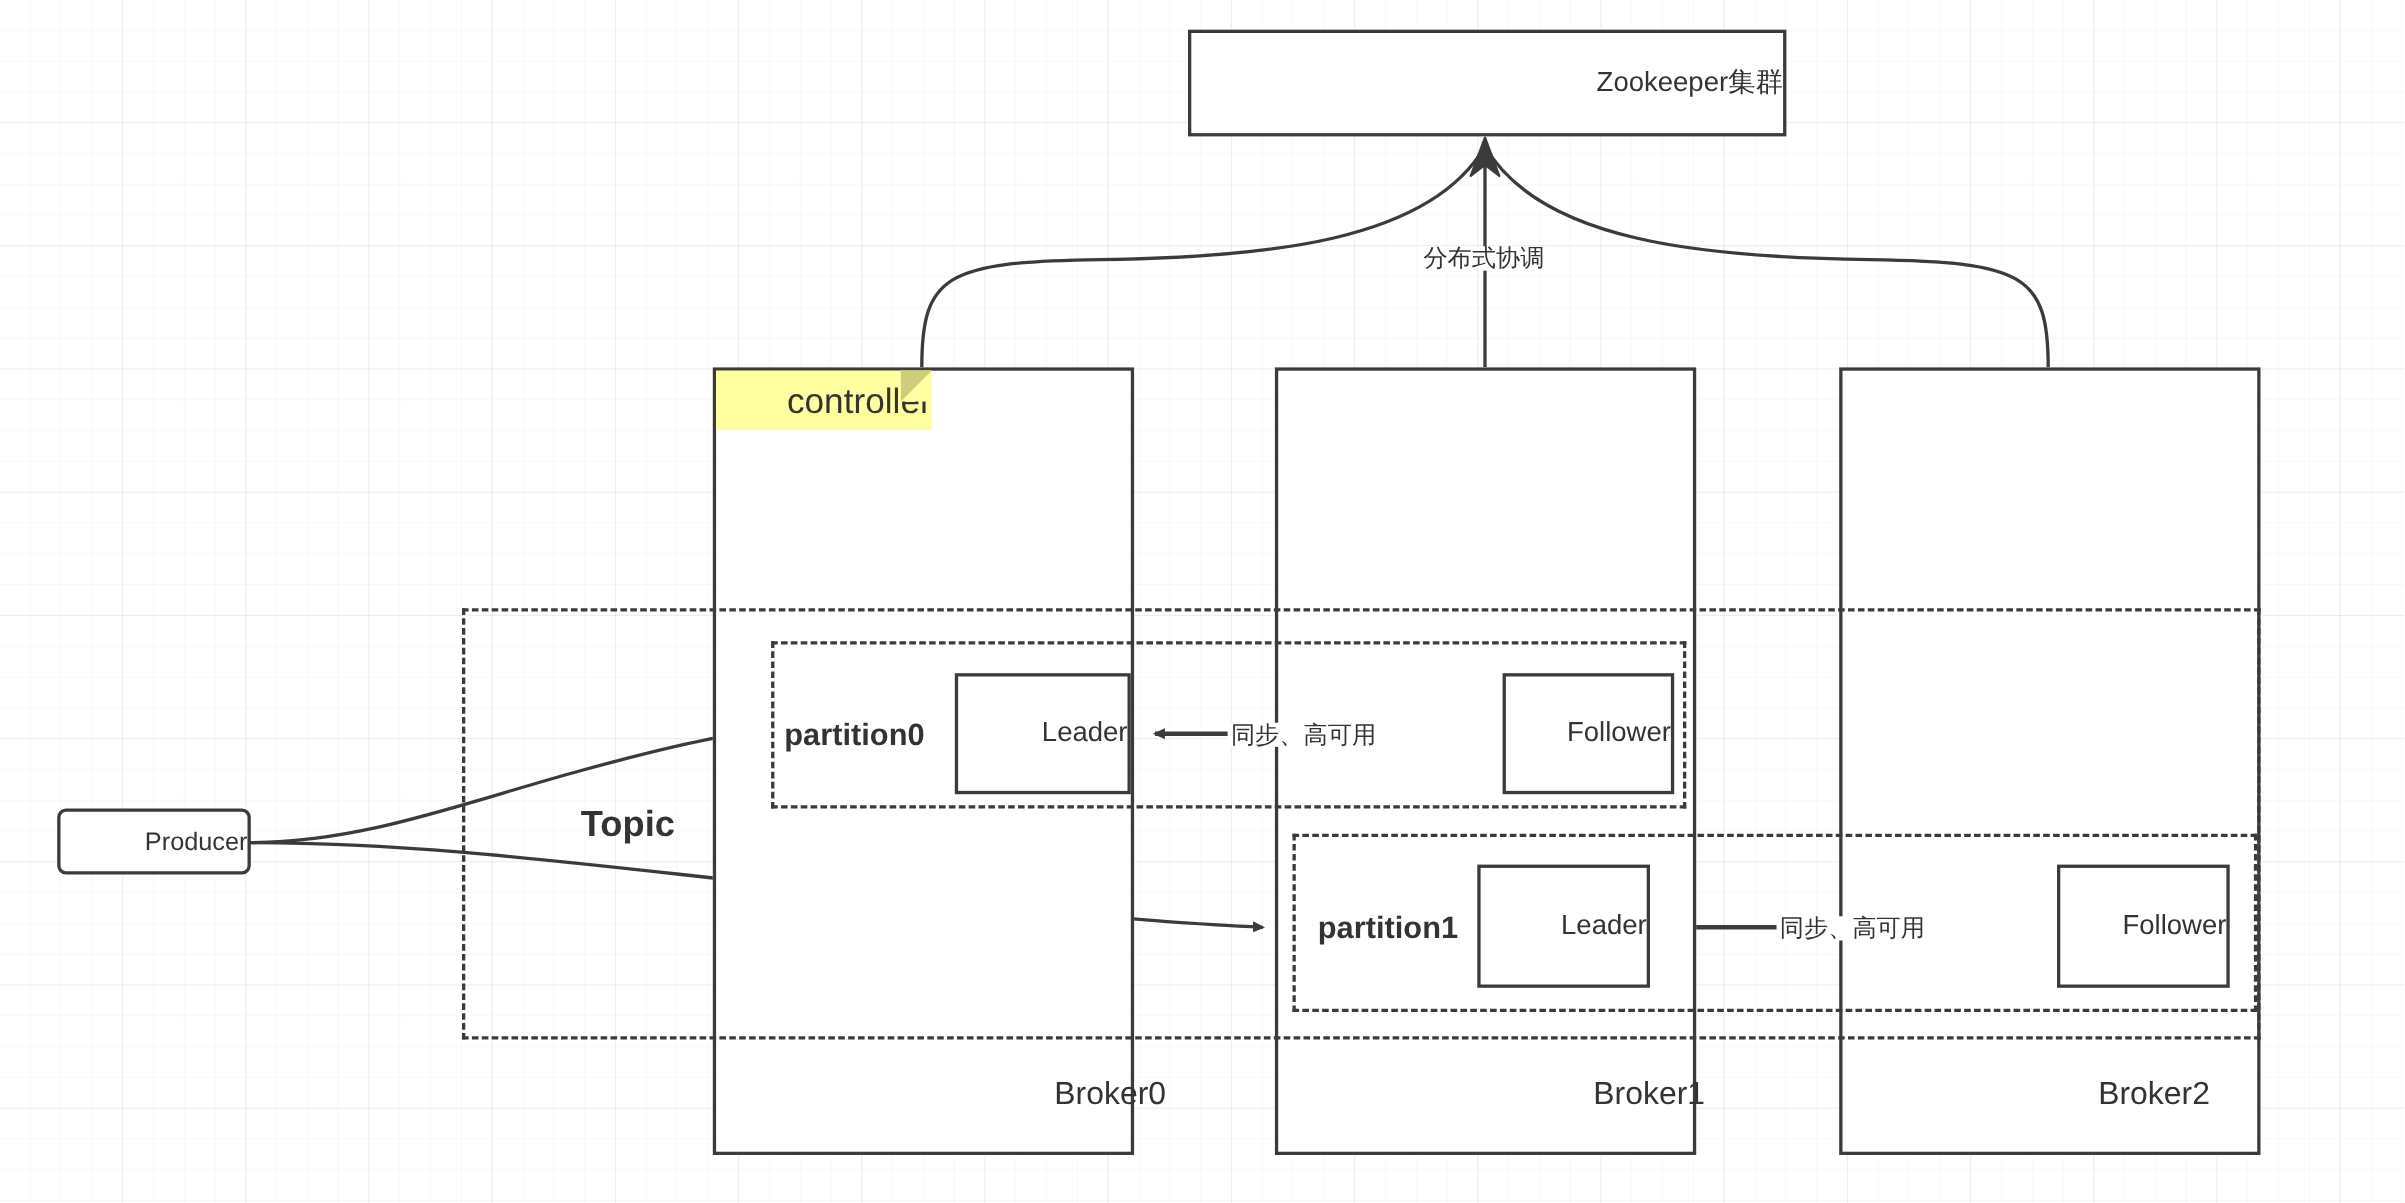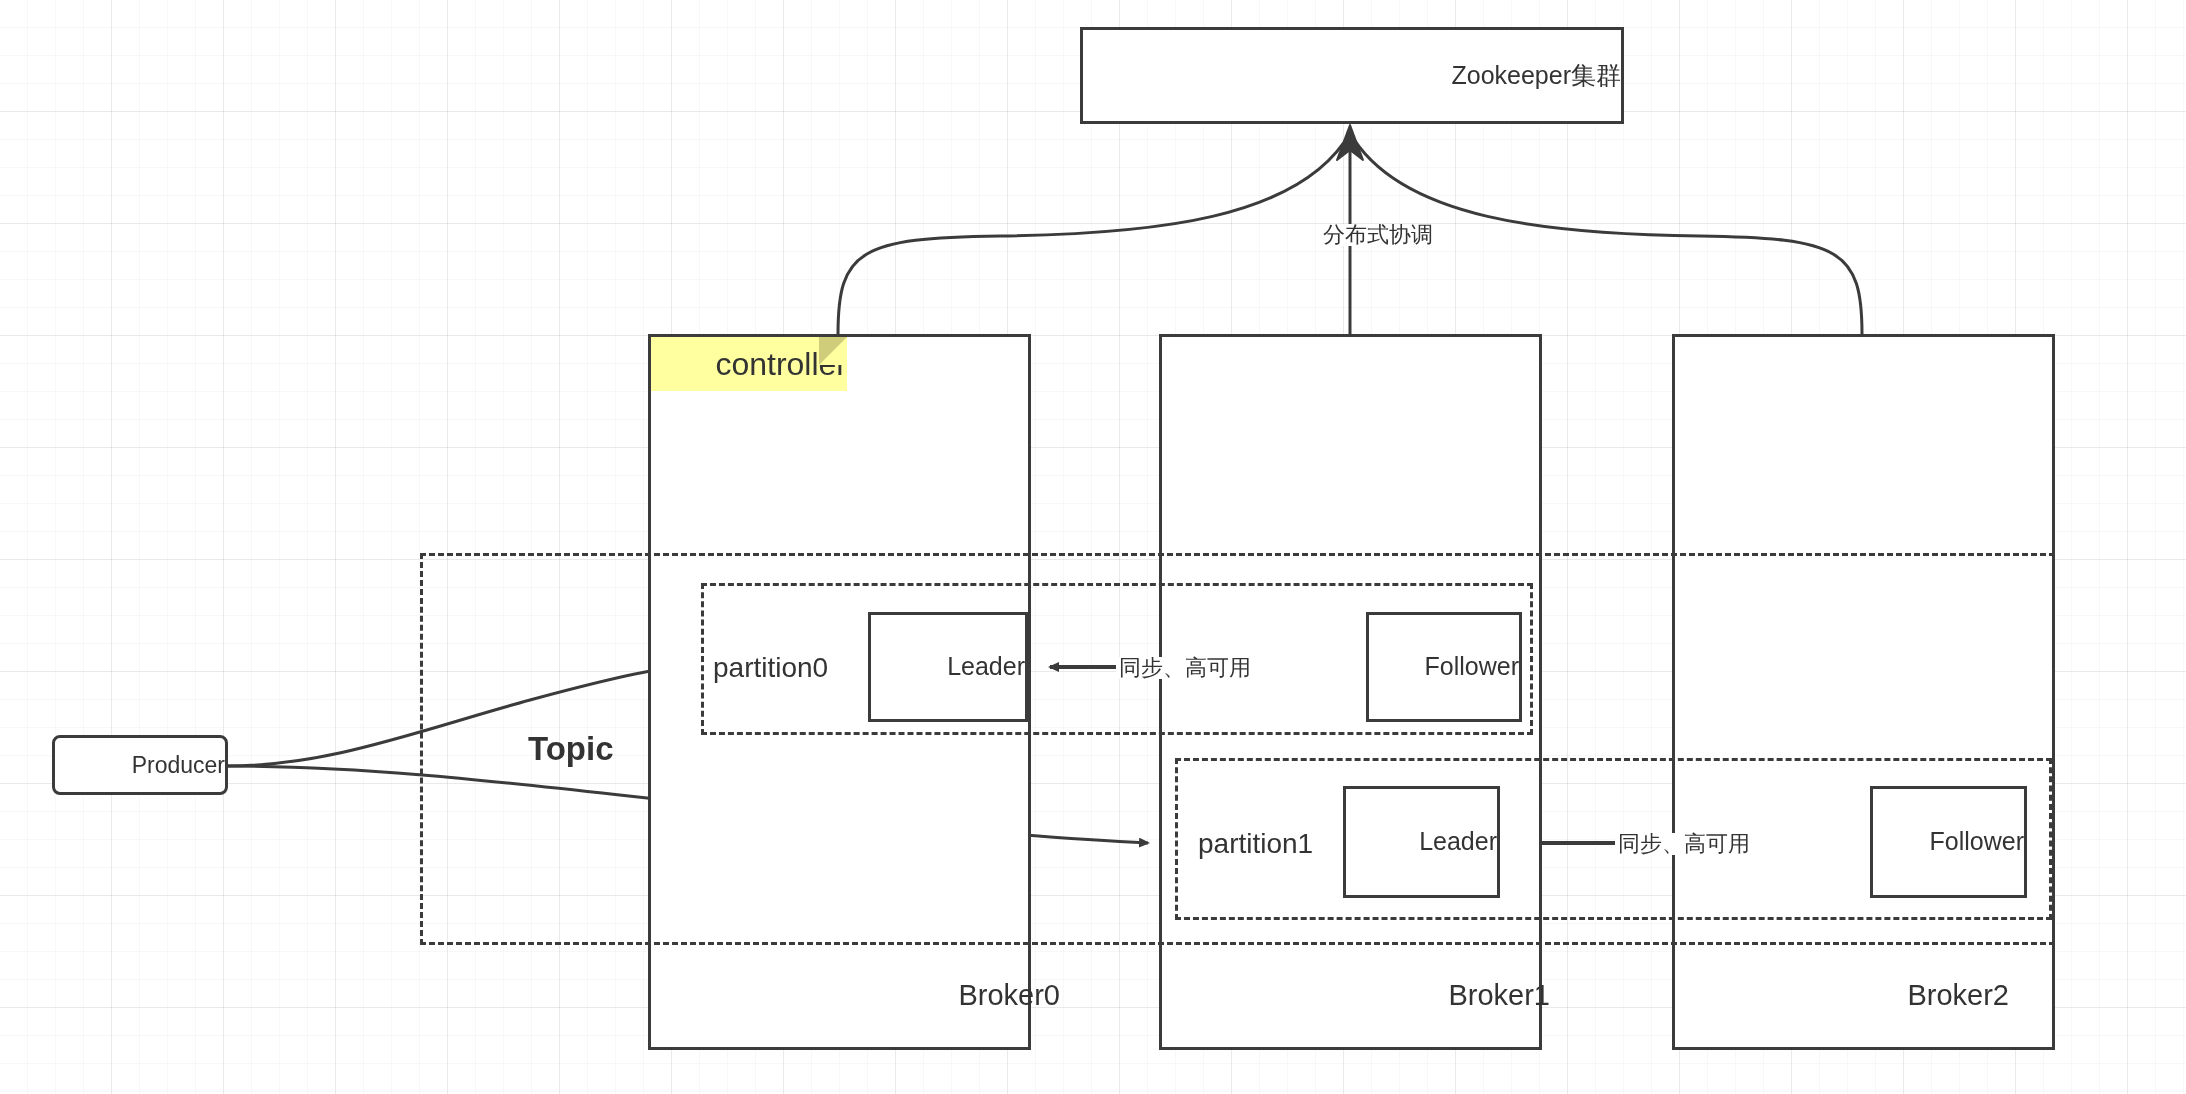--- a/index.html
+++ b/index.html
@@ -73,21 +73,21 @@
     top: 0;
     width: 2186px;
     height: 1094px;
     overflow: visible;
     pointer-events: none;
   }
   .zk-label   { font-size: 25px; }
   .broker-lbl { font-size: 29px; }
   .leaderfol  { font-size: 25px; }
   .producer   { font-size: 23px; }
-  .partition  { font-size: 28px; font-weight: normal; }
+  .partition  { font-size: 28px; font-weight: bold; }
   .topic      { font-size: 33px; font-weight: bold; }
   .ctrl-lbl   { font-size: 32px; }
   .meta-lbl   { font-size: 32px; }
   .cn-lbl     { font-size: 22px; }
 </style>
 </head>
 <body>
 
 <div id="canvas">
 
@@ -112,21 +112,21 @@
 
     <path d="M 1364,667 L 1050,667" fill="none" stroke="#3b3b3b" stroke-width="4" marker-end="url(#arrow)"></path>
 
     <path d="M 1868,843 L 1474,843" fill="none" stroke="#3b3b3b" stroke-width="4" marker-end="url(#arrow)"></path>
   </svg>
 
   <div class="node solid-box zk-label" style="left:1080px; top:27px; width:544px; height:97px;">
     <span>Zookeeper集群</span>
   </div>
 
-  <div class="edge-label cn-lbl" style="left:1320px; top:224px;text-align:right;">
+  <div class="edge-label cn-lbl" style="left:1291px; top:224px;text-align:right;">
     <span>分布式协调</span>
   </div>
 
   <div class="node solid-box" style="left:648px; top:334px; width:383px; height:716px;"></div>
   <div class="node solid-box" style="left:1159px; top:334px; width:383px; height:716px;"></div>
   <div class="node solid-box" style="left:1672px; top:334px; width:383px; height:716px;"></div>
 
   <div class="node broker-lbl" style="left:656px; top:965px; width:404px; height:60px;">
     <span>Broker0</span>
   </div>

